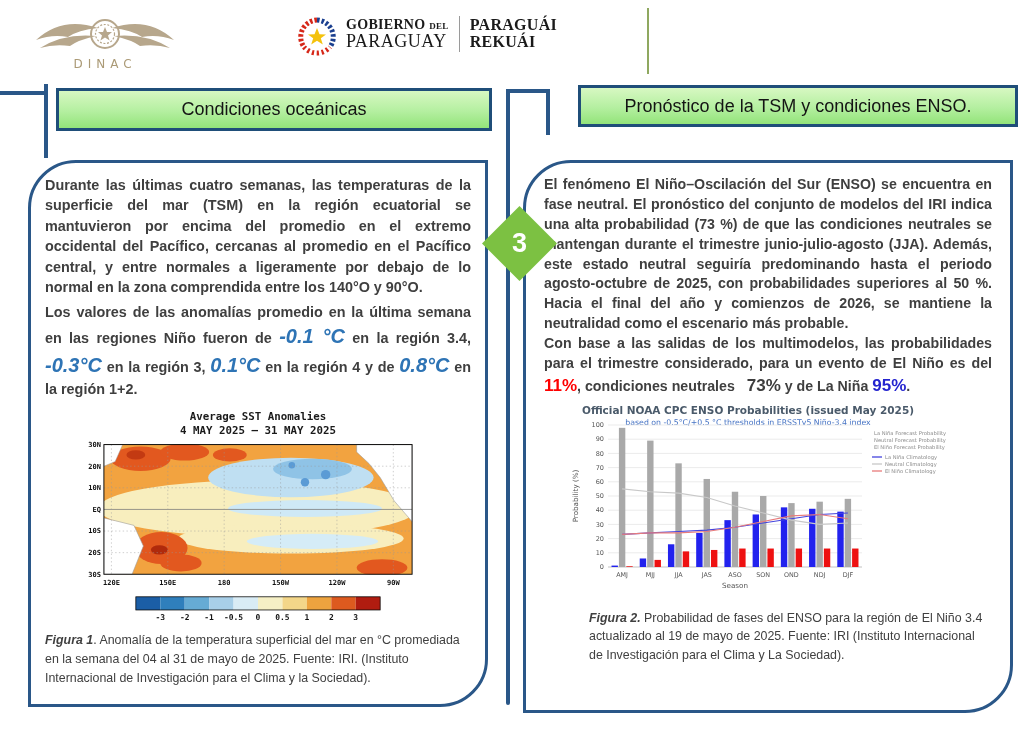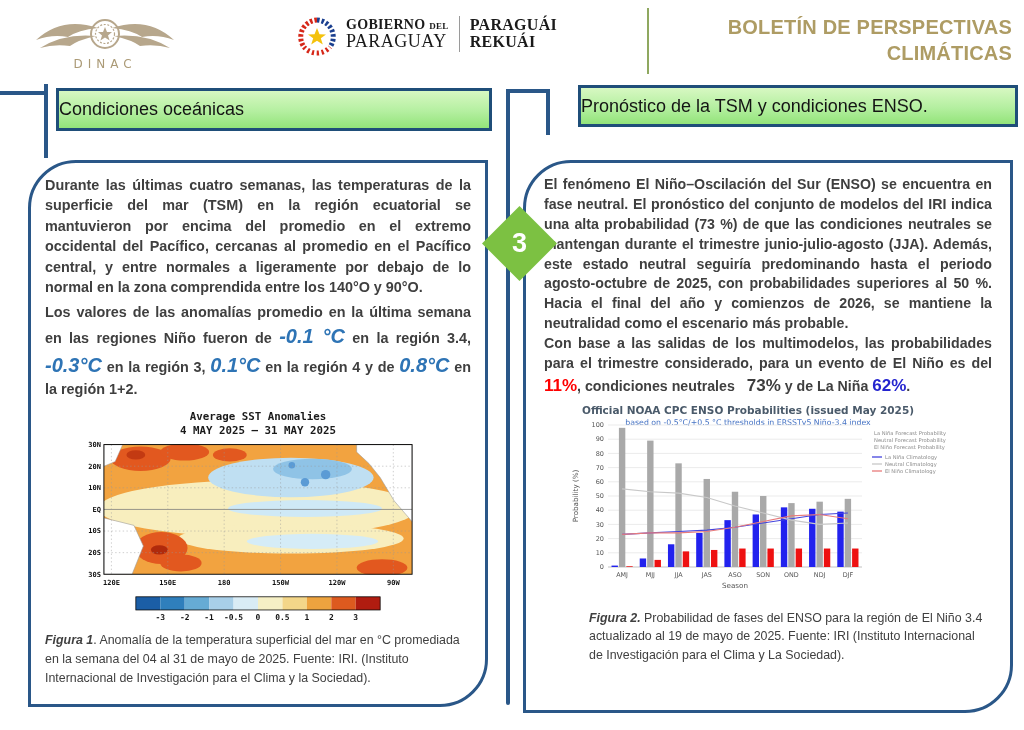--- a/index.html
+++ b/index.html
@@ -18,21 +18,21 @@
   .gov-block2{line-height:1.05;font-size:16px;font-weight:700;letter-spacing:.3px;}
   .title{position:absolute;right:12px;top:14px;width:350px;text-align:right;
          color:#ae9c64;font-size:20px;font-weight:700;line-height:1.3;letter-spacing:.2px;}
   .hdr-divider{position:absolute;left:647px;top:8px;width:2px;height:66px;background:#8fa860;}
 
   
   .navy{background:#2a5788;}
   .line{position:absolute;}
 
   
-  .sec-hdr{position:absolute;border:3px solid #1f4e79;display:flex;align-items:center;justify-content:flex-start;
+  .sec-hdr{position:absolute;border:3px solid #1f4e79;display:flex;align-items:center;justify-content:center;
            background:linear-gradient(180deg,#d7f8c2 0%,#b4efa0 55%,#93e47a 100%);
            font-size:18px;color:#141414;}
   .sec-hdr.left{left:56px;top:88px;width:430px;height:37px;}
   .sec-hdr.right{left:578px;top:85px;width:434px;height:36px;}
 
   
   .panel{position:absolute;border:3px solid #2a5788;background:#fff;
          border-radius:48px 0 48px 0;box-sizing:border-box;}
   .panel.left{left:28px;top:160px;width:460px;height:547px;padding:12px 14px;}
   .panel.right{left:523px;top:160px;width:490px;height:553px;padding:12px 18px;}
@@ -92,24 +92,20 @@
       <div class="gov-div"></div>
       <div class="gov-block2">
         <div>PARAGUÁI</div>
         <div>REKUÁI</div>
       </div>
     </div>
   </div>
 
   <div class="hdr-divider"></div>
 
-  <div class="title">
-    <div>BOLETÍN DE PERSPECTIVAS</div>
-    <div>CLIMÁTICAS</div>
-  </div>
 
   <div class="line navy" style="left:0;top:91px;width:46px;height:4px;"></div>
   <div class="line navy" style="left:44px;top:84px;width:4px;height:74px;"></div>
   <div class="line navy" style="left:506px;top:89px;width:4px;height:616px;border-radius:2px;"></div>
   <div class="line navy" style="left:506px;top:89px;width:44px;height:4px;"></div>
   <div class="line navy" style="left:546px;top:89px;width:4px;height:46px;"></div>
 
   <div class="sec-hdr left">
     <span>Condiciones oceánicas</span>
   </div>
@@ -208,21 +204,21 @@
             <text x="278" y="227" text-anchor="middle" font-size="8.5" fill="#111" class="mapfont">2</text>
             <text x="304" y="227" text-anchor="middle" font-size="8.5" fill="#111" class="mapfont">3</text>
           </g>
       </svg>
       <div class="caption"><span class="cap-bold">Figura 1</span><span>. Anomalía de la temperatura superficial del mar en °C promediada en la semana del 04 al 31 de mayo de 2025. Fuente: IRI. (Instituto Internacional de Investigación para el Clima y la Sociedad).</span></div>
     </div>
   </div>
 
   <div class="panel right">
     <p class="body-text">El fenómeno El Niño–Oscilación del Sur (ENSO) se encuentra en fase neutral. El pronóstico del conjunto de modelos del IRI indica una alta probabilidad (73 %) de que las condiciones neutrales se mantengan durante el trimestre junio-julio-agosto (JJA). Además, este estado neutral seguiría predominando hasta el periodo agosto-octubre de 2025, con probabilidades superiores al 50 %. Hacia el final del año y comienzos de 2026, se mantiene la neutralidad como el escenario más probable.</p>
-    <p class="body-text" style="margin-top:0;"><span>Con base a las salidas de los multimodelos, las probabilidades para el trimestre considerado, para un evento de El Niño es del </span><span class="pct pct-red">11%</span><span>, condiciones neutrales </span><span class="pct pct-dark">73%</span><span> y de La Niña </span><span class="pct pct-blue">62%</span><span>.</span></p>
+    <p class="body-text" style="margin-top:0;"><span>Con base a las salidas de los multimodelos, las probabilidades para el trimestre considerado, para un evento de El Niño es del </span><span class="pct pct-red">11%</span><span>, condiciones neutrales </span><span class="pct pct-dark">73%</span><span> y de La Niña </span><span class="pct pct-blue">95%</span><span>.</span></p>
 
     <div class="figwrap" style="margin-top:3px;">
       <svg id="enso-chart" width="404" height="202" viewBox="0 0 404 202">
           <rect x="0" y="0" width="404" height="202" fill="#ffffff"></rect>
           <text x="182" y="13" text-anchor="middle" font-size="10.5" font-weight="600" fill="#4a5a6a">Official NOAA CPC ENSO Probabilities (issued May 2025)</text>
           <text x="182" y="24" text-anchor="middle" font-size="7.8" fill="#4472c4">based on -0.5°C/+0.5 °C thresholds in ERSSTv5 Niño-3.4 index</text>
           <line x1="42" y1="166" x2="296" y2="166" stroke="#aaaaaa" stroke-width="0.7"></line>
           <text x="38" y="168.2" text-anchor="end" font-size="6.5" fill="#555">0</text>
           <line x1="42" y1="151.8" x2="296" y2="151.8" stroke="#e3e3e3" stroke-width="0.7"></line>
           <text x="38" y="154" text-anchor="end" font-size="6.5" fill="#555">10</text>

